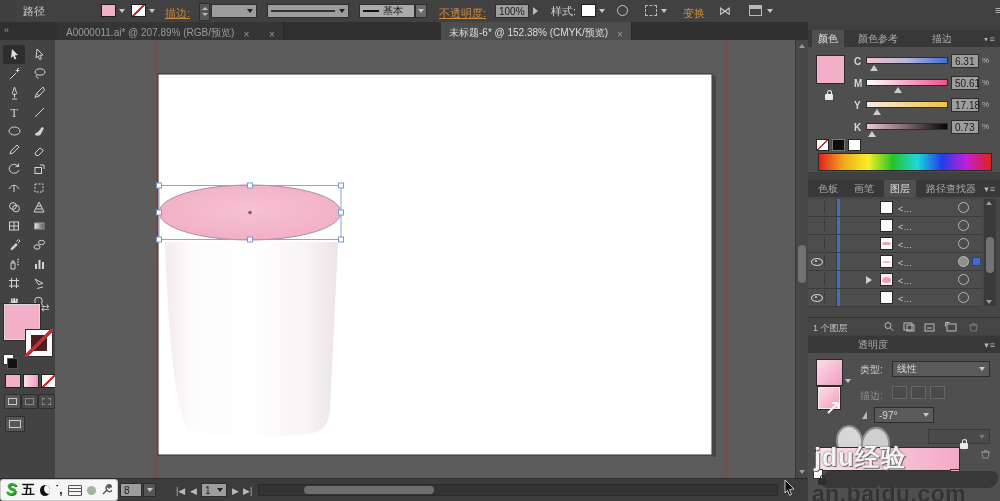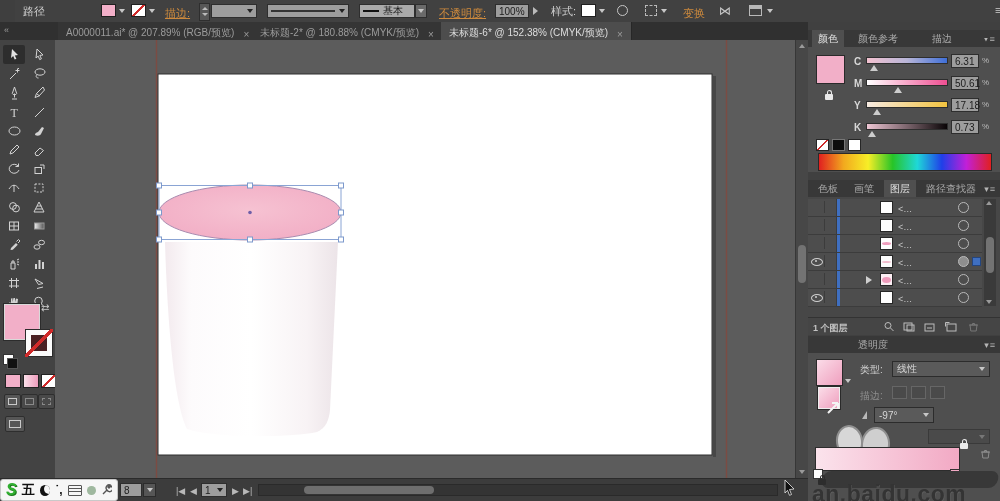--- a/index.html
+++ b/index.html
@@ -134,21 +134,20 @@
   <span class="cb txt" style="left:980px;top:5px;font-size:11px;">≡</span>
 </div>
 
 <div id="tbar" class="abs">
   <span class="abs txt" style="left:4px;top:4px;font-size:9px;color:#9a9a9a;">«</span>
   <div class="dtab" style="left:58px;">
     <span>A0000011.ai* @ 207.89% (RGB/预览)</span>
     <span class="x">×</span>
   </div>
   <div class="dtab" style="left:252px;">
-    <span>未标题-2* @ 180.88% (CMYK/预览)</span>
     <span class="x">×</span>
   </div>
   <div class="dtab active" style="left:441px;">
     <span>未标题-6* @ 152.38% (CMYK/预览)</span>
     <span class="x">×</span>
   </div>
 </div>
 
 <div id="tools" class="abs">
   <svg width="0" height="0">
@@ -569,21 +568,21 @@
         <span class="ltarget"></span>
     </div>
 
     <div class="abs" style="left:176px;top:2px;width:12px;height:107px;background:#3a3a3a;">
       <span class="sb-arrow" style="left:2px;top:2px;border-bottom:4px solid #9a9a9a;"></span>
       <div class="sb-handle" style="left:2px;top:38px;height:36px;"></div>
       <span class="sb-arrow" style="left:2px;bottom:2px;border-top:4px solid #9a9a9a;"></span>
     </div>
   </div>
 
-  <div class="abs" style="left:0;top:295px;width:192px;height:17px;background:#454545;border-top:1px solid #333;font-weight:bold;">
+  <div class="abs" style="left:0;top:295px;width:192px;height:17px;background:#454545;border-top:1px solid #333;">
     <span class="abs" style="left:5px;top:4px;font-size:9px;color:#c3c3c3;">1 个图层</span>
     <svg class="abs" style="left:74px;top:2px;" width="14" height="13" stroke="#bdbdbd" fill="none">
         <circle cx="6" cy="5.5" r="3"></circle>
         <path d="M8.5 8l3 3"></path>
       </svg>
     <svg class="abs" style="left:94px;top:2px;" width="14" height="13" stroke="#bdbdbd" fill="none">
         <rect x="2" y="3" width="8" height="7"></rect>
         <rect x="5" y="5" width="7" height="6"></rect>
       </svg>
     <svg class="abs" style="left:114px;top:2px;" width="14" height="13" stroke="#bdbdbd" fill="none">
@@ -642,20 +641,21 @@
 
     <div class="abs" style="left:7px;top:94px;width:143px;height:22px;background:linear-gradient(90deg,#fbe3ec,#f2a9c4);border:1px solid #2c2c2c;"></div>
     <span class="abs" style="left:5px;top:116px;width:8px;height:8px;background:#fdfdfd;border:1px solid #333;"></span>
     <span class="abs" style="left:142px;top:116px;width:8px;height:8px;background:#f2a9c4;border:1px solid #333;"></span>
     <span class="lockicon" style="left:152px;top:90px;"></span>
     <svg class="abs" style="left:170px;top:94px;" width="14" height="13" stroke="#8d8d8d" fill="none">
         <path d="M4 5h7l-.8 6H4.8z"></path>
         <path d="M3 5h9M6.5 5V3.5h2V5"></path>
       </svg>
 
+    <span class="abs wm-big" style="left:6px;top:88px;">jdu经验</span>
     <div class="abs" style="left:14px;top:118px;width:176px;height:17px;background:#383838;border-radius:8px;transform:skewX(-12deg);"></div>
     <span class="abs lockdark lockicon" style="left:10px;top:126px;"></span>
     <span class="abs wm-dom" style="left:4px;top:128px;">an.baidu.com</span>
 
   </div>
 </div>
 
 <div id="sbar" class="abs">
   <div class="abs vbox" style="left:120px;top:4px;width:22px;">
       <span>8</span>

